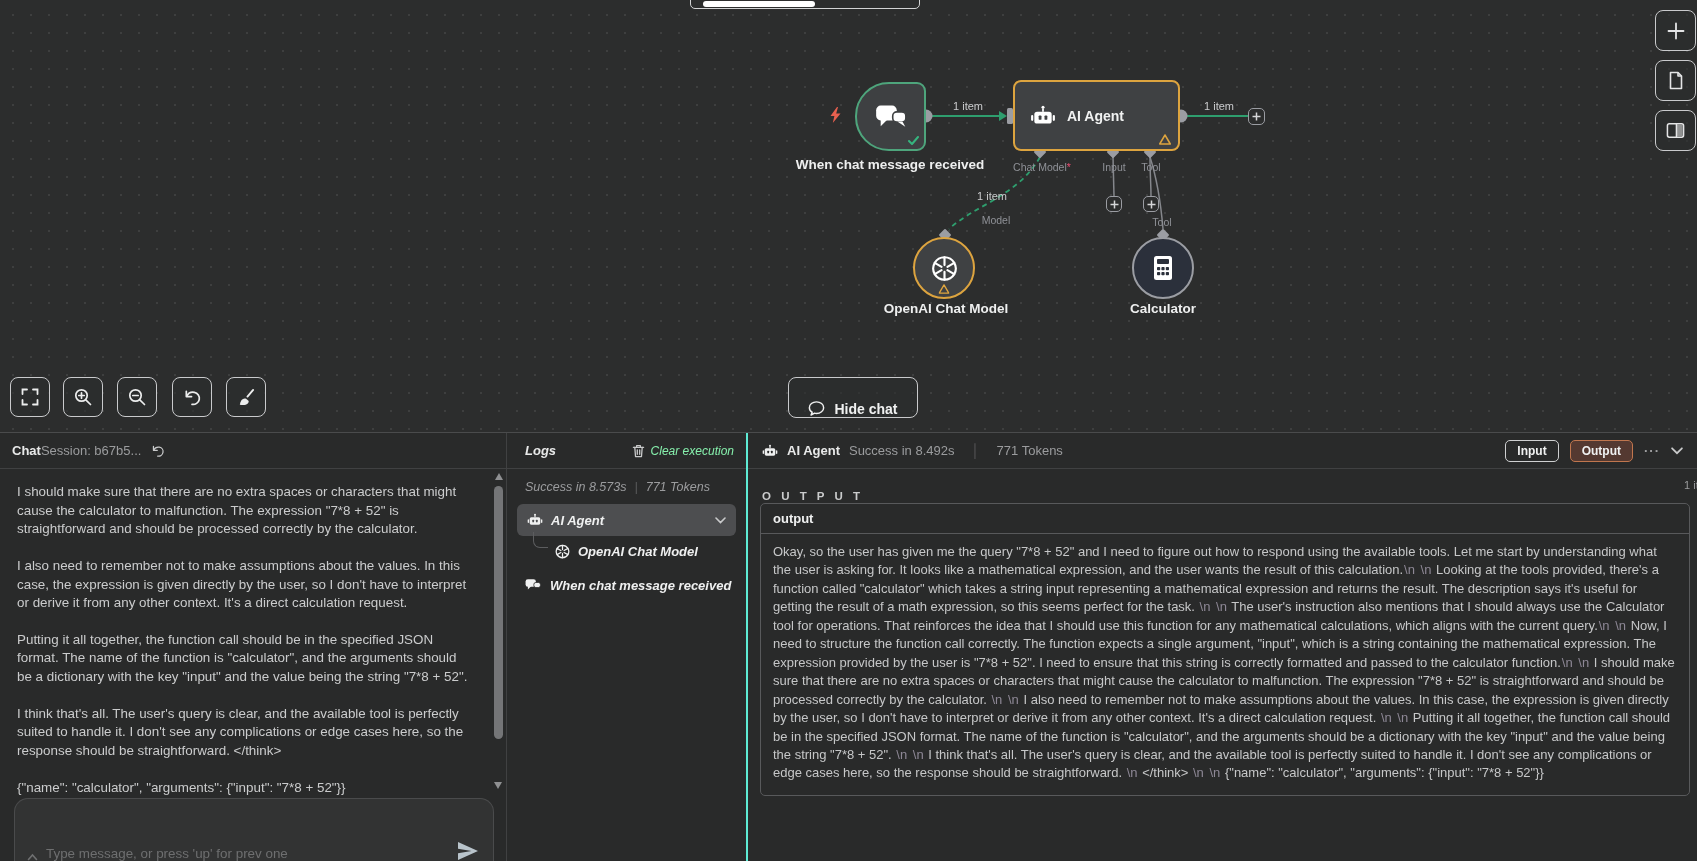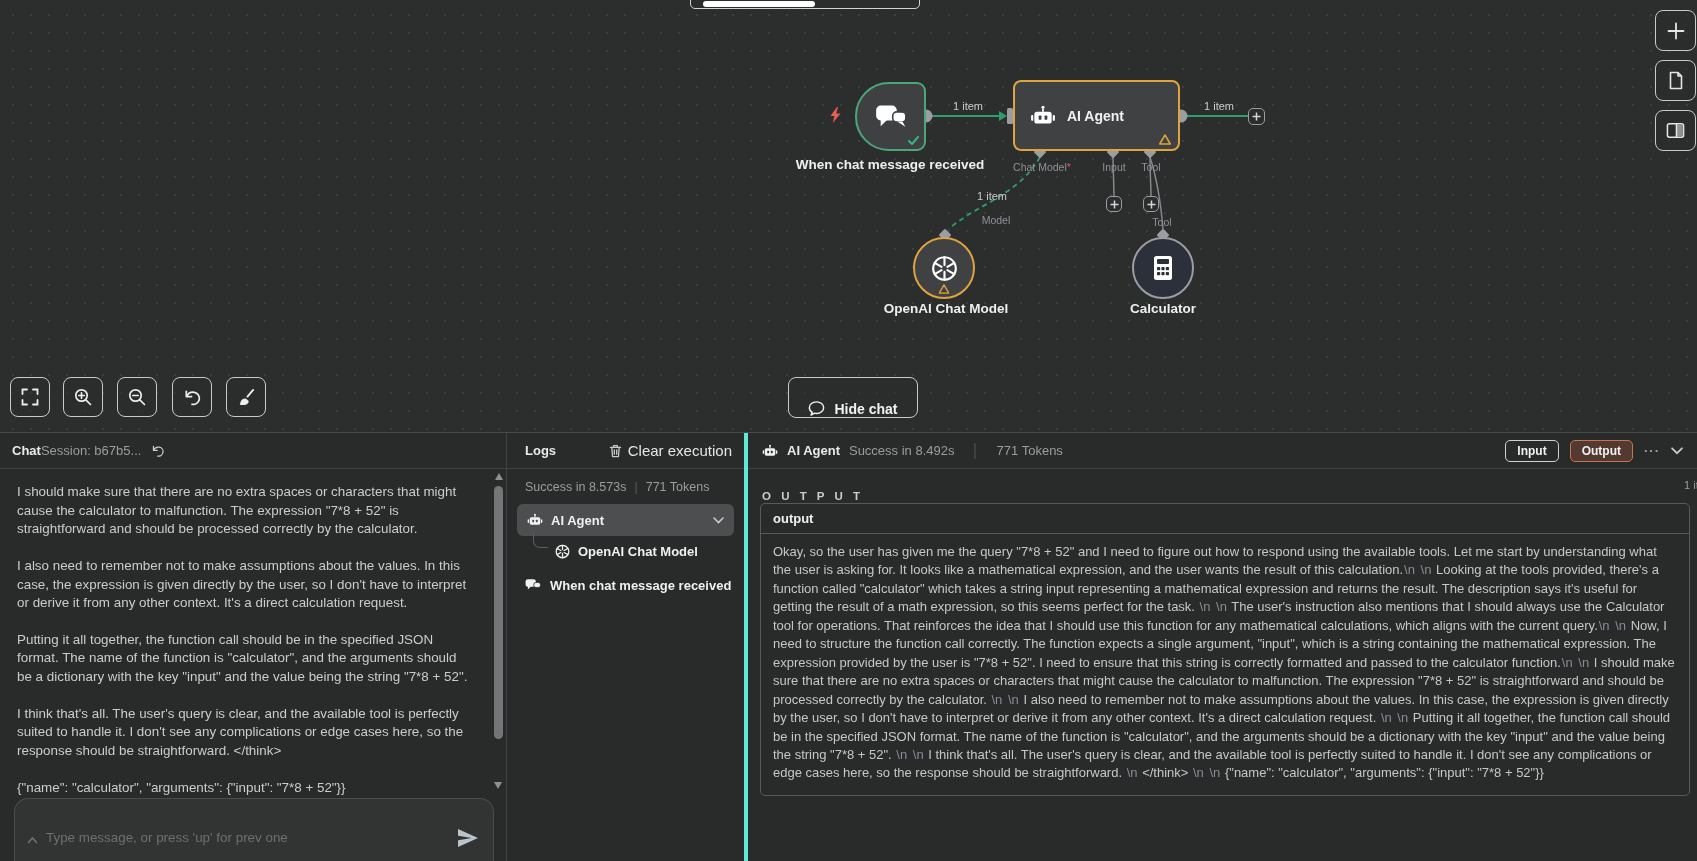--- a/index.html
+++ b/index.html
@@ -84,31 +84,31 @@
   .chat-head-right{ display:flex; align-items:center; gap:10px; }
   .chat-body{ padding:14px 34px 0 17px; font-size:13.4px; line-height:1.39; color:#cbcccd; }
   .chat-body p{ margin-bottom:18px; }
   .scrollbar{ position:absolute; right:2px; top:38px; bottom:70px; width:11px; }
   .sb-up{ width:0; height:0; margin:2px auto 0; border-left:4.5px solid transparent; border-right:4.5px solid transparent; border-bottom:7px solid #8f9092; cursor:pointer;}
   .sb-down{ position:absolute; bottom:2px; left:1px; width:0; height:0; border-left:4.5px solid transparent; border-right:4.5px solid transparent; border-top:7px solid #8f9092; cursor:pointer;}
   .sb-thumb{ position:absolute; top:15px; left:1px; width:9px; height:253px; border-radius:5px; background:#747577; cursor:grab; }
   .chat-input{
     position:absolute; left:14px; right:12px; bottom:0; height:63px;
     background:#323333; border:1px solid #4a4b4c; border-bottom:none; border-radius:14px 14px 0 0;
-    display:flex; align-items:center; padding:14px 14px 0 12px; gap:8px;
+    display:flex; align-items:flex-end; padding:14px 14px 0 12px; gap:8px;
   }
   .chat-input input{
     flex:1; background:transparent; border:none; outline:none; color:#cbcccd; font-size:13.4px;
     font-family:"Liberation Sans", sans-serif;
   }
   .chat-input input::placeholder{ color:#6e6f70; }
   
-  .logs-panel{ position:relative; width:241px; border-right:4px solid #5eead4; }
+  .logs-panel{ position:relative; width:241px; border-right:2px solid #5eead4;font-style:italic; }
   .logs-panel .panel-header{ padding:0 12px 0 18px; justify-content:space-between; }
-  .clear-exec{ display:flex; align-items:center; gap:6px; color:#e5e5e5; font-size:15px; cursor:pointer; }
+  .clear-exec{ display:flex; align-items:center; gap:6px; color:#86efac; font-size:12px; cursor:pointer; }
   .logs-body{ padding:9px 10px 0; font-size:12.5px; }
   .logs-summary{ padding:2px 8px 10px; display:flex; align-items:flex-end; }
   .log-row-selected{
     height:32px; background:#4d4e50; border-radius:6px; display:flex; align-items:center;
     gap:8px; padding:0 10px; cursor:pointer;
   }
   .log-row-selected .lbl{ font-weight:bold; font-size:13px; color:#eff0f0; flex:1; }
   .tree-wrap{ position:relative; }
   .tree-line{ position:absolute; left:16px; top:-4px; width:15px; height:16px;
     border-left:1.5px solid #5c5d5f; border-bottom:1.5px solid #5c5d5f; border-bottom-left-radius:7px; }

